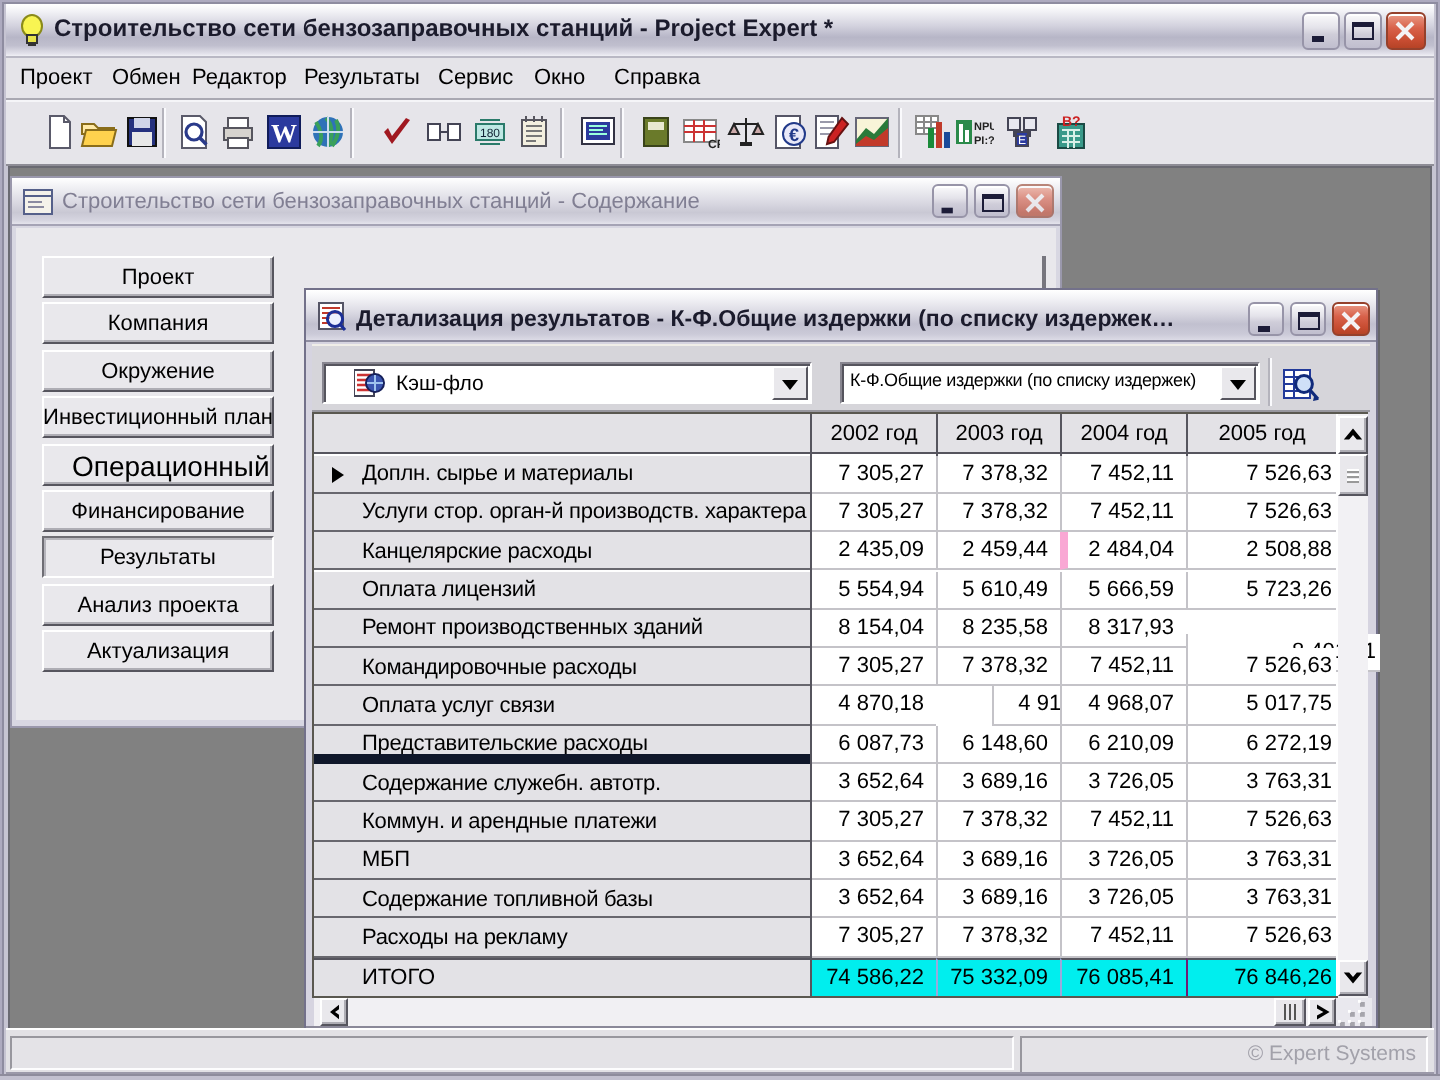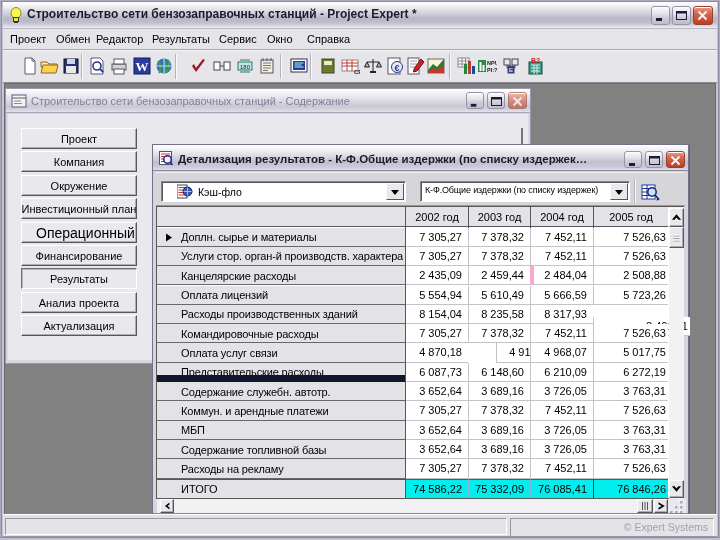--- a/index.html
+++ b/index.html
@@ -290,41 +290,41 @@
 <div class="a num" style="left:530px;top:266.1px;width:63px;height:19.32px;background:#fff;border-bottom:1px solid #c4c3c8;border-left:4px solid #f9a8d4;font-size:11px;line-height:19px;">2 484,04</div>
 <div class="a num" style="left:593px;top:266.1px;width:75px;height:19.32px;background:#fff;border-bottom:1px solid #c4c3c8;border-left:1px solid #c4c3c8;font-size:11px;line-height:19px;padding-right:2px;">2 508,88</div>
 <div class="a" style="left:157px;top:285.5px;width:248px;height:19.32px;background:#e3e2e6;border-bottom:1px solid #68676e;font-size:11px;overflow:hidden;">
     <span style="position:absolute;left:24px;top:3.5px;white-space:nowrap;letter-spacing:-0.15px">Оплата лицензий</span>
   </div>
 <div class="a num" style="left:405px;top:285.5px;width:63px;height:19.32px;background:#fff;border-bottom:1px solid #c4c3c8;border-left:1px solid #c4c3c8;font-size:11px;line-height:19px;">5 554,94</div>
 <div class="a num" style="left:468px;top:285.5px;width:62px;height:19.32px;background:#fff;border-bottom:1px solid #c4c3c8;border-left:1px solid #c4c3c8;font-size:11px;line-height:19px;">5 610,49</div>
 <div class="a num" style="left:530px;top:285.5px;width:63px;height:19.32px;background:#fff;border-bottom:1px solid #c4c3c8;border-left:1px solid #c4c3c8;font-size:11px;line-height:19px;">5 666,59</div>
 <div class="a num" style="left:593px;top:285.5px;width:75px;height:19.32px;background:#fff;border-bottom:1px solid #c4c3c8;border-left:1px solid #c4c3c8;font-size:11px;line-height:19px;padding-right:2px;">5 723,26</div>
 <div class="a" style="left:157px;top:304.8px;width:248px;height:19.32px;background:#e3e2e6;border-bottom:1px solid #68676e;font-size:11px;overflow:hidden;">
-    <span style="position:absolute;left:24px;top:3.5px;white-space:nowrap;letter-spacing:-0.15px">Расходы производственных зданий</span>
+    <span style="position:absolute;left:24px;top:3.5px;white-space:nowrap;letter-spacing:-0.15px">Ремонт производственных зданий</span>
   </div>
 <div class="a num" style="left:405px;top:304.8px;width:63px;height:19.32px;background:#fff;border-bottom:1px solid #c4c3c8;border-left:1px solid #c4c3c8;font-size:11px;line-height:19px;">8 154,04</div>
 <div class="a num" style="left:468px;top:304.8px;width:62px;height:19.32px;background:#fff;border-bottom:1px solid #c4c3c8;border-left:1px solid #c4c3c8;font-size:11px;line-height:19px;">8 235,58</div>
 <div class="a num" style="left:530px;top:304.8px;width:63px;height:19.32px;background:#fff;border-bottom:1px solid #c4c3c8;border-left:1px solid #c4c3c8;font-size:11px;line-height:19px;">8 317,93</div>
 <div class="a num" style="left:593px;top:317px;width:97px;height:19.32px;background:#fff;border-bottom:1px solid #c4c3c8;border-left:1px solid #c4c3c8;font-size:11px;line-height:19px;padding-right:2px;">8 401,11</div>
 <div class="a" style="left:157px;top:324.1px;width:248px;height:19.32px;background:#e3e2e6;border-bottom:1px solid #68676e;font-size:11px;overflow:hidden;">
     <span style="position:absolute;left:24px;top:3.5px;white-space:nowrap;letter-spacing:-0.15px">Командировочные расходы</span>
   </div>
 <div class="a num" style="left:405px;top:324.1px;width:63px;height:19.32px;background:#fff;border-bottom:1px solid #c4c3c8;border-left:1px solid #c4c3c8;font-size:11px;line-height:19px;">7 305,27</div>
 <div class="a num" style="left:468px;top:324.1px;width:62px;height:19.32px;background:#fff;border-bottom:1px solid #c4c3c8;border-left:1px solid #c4c3c8;font-size:11px;line-height:19px;">7 378,32</div>
 <div class="a num" style="left:530px;top:324.1px;width:63px;height:19.32px;background:#fff;border-bottom:1px solid #c4c3c8;border-left:1px solid #c4c3c8;font-size:11px;line-height:19px;">7 452,11</div>
 <div class="a num" style="left:593px;top:324.1px;width:75px;height:19.32px;background:#fff;border-bottom:1px solid #c4c3c8;border-left:1px solid #c4c3c8;font-size:11px;line-height:19px;padding-right:2px;">7 526,63</div>
 <div class="a" style="left:157px;top:343.4px;width:248px;height:19.32px;background:#e3e2e6;border-bottom:1px solid #68676e;font-size:11px;overflow:hidden;">
     <span style="position:absolute;left:24px;top:3.5px;white-space:nowrap;letter-spacing:-0.15px">Оплата услуг связи</span>
   </div>
 <div class="a num" style="left:405px;top:343.4px;width:63px;height:19.32px;background:#fff;border-bottom:1px solid #c4c3c8;border-left:1px solid #c4c3c8;font-size:11px;line-height:19px;">4 870,18</div>
 <div class="a num" style="left:496px;top:343.4px;width:62px;height:19.32px;background:#fff;border-bottom:1px solid #c4c3c8;border-left:1px solid #c4c3c8;font-size:11px;line-height:19px;">4 918,88</div>
 <div class="a num" style="left:530px;top:343.4px;width:63px;height:19.32px;background:#fff;border-bottom:1px solid #c4c3c8;border-left:1px solid #c4c3c8;font-size:11px;line-height:19px;">4 968,07</div>
 <div class="a num" style="left:593px;top:343.4px;width:75px;height:19.32px;background:#fff;border-bottom:1px solid #c4c3c8;border-left:1px solid #c4c3c8;font-size:11px;line-height:19px;padding-right:2px;">5 017,75</div>
-<div class="a" style="left:157px;top:362.7px;width:248px;height:19.32px;background:#e3e2e6;border-bottom:7px solid #0f172a;font-size:11px;overflow:hidden;">
+<div class="a" style="left:157px;top:362.7px;width:248px;height:19.32px;background:#e3e2e6;border-bottom:5px solid #0f172a;font-size:11px;overflow:hidden;">
     <span style="position:absolute;left:24px;top:3.5px;white-space:nowrap;letter-spacing:-0.15px">Представительские расходы</span>
   </div>
 <div class="a num" style="left:405px;top:362.7px;width:63px;height:19.32px;background:#fff;border-bottom:1px solid #c4c3c8;border-left:1px solid #c4c3c8;font-size:11px;line-height:19px;">6 087,73</div>
 <div class="a num" style="left:468px;top:362.7px;width:62px;height:19.32px;background:#fff;border-bottom:1px solid #c4c3c8;border-left:1px solid #c4c3c8;font-size:11px;line-height:19px;">6 148,60</div>
 <div class="a num" style="left:530px;top:362.7px;width:63px;height:19.32px;background:#fff;border-bottom:1px solid #c4c3c8;border-left:1px solid #c4c3c8;font-size:11px;line-height:19px;">6 210,09</div>
 <div class="a num" style="left:593px;top:362.7px;width:75px;height:19.32px;background:#fff;border-bottom:1px solid #c4c3c8;border-left:1px solid #c4c3c8;font-size:11px;line-height:19px;padding-right:2px;">6 272,19</div>
 <div class="a" style="left:157px;top:382.1px;width:248px;height:19.32px;background:#e3e2e6;border-bottom:1px solid #68676e;font-size:11px;overflow:hidden;">
     <span style="position:absolute;left:24px;top:3.5px;white-space:nowrap;letter-spacing:-0.15px">Содержание служебн. автотр.</span>
   </div>
 <div class="a num" style="left:405px;top:382.1px;width:63px;height:19.32px;background:#fff;border-bottom:1px solid #c4c3c8;border-left:1px solid #c4c3c8;font-size:11px;line-height:19px;">3 652,64</div>

